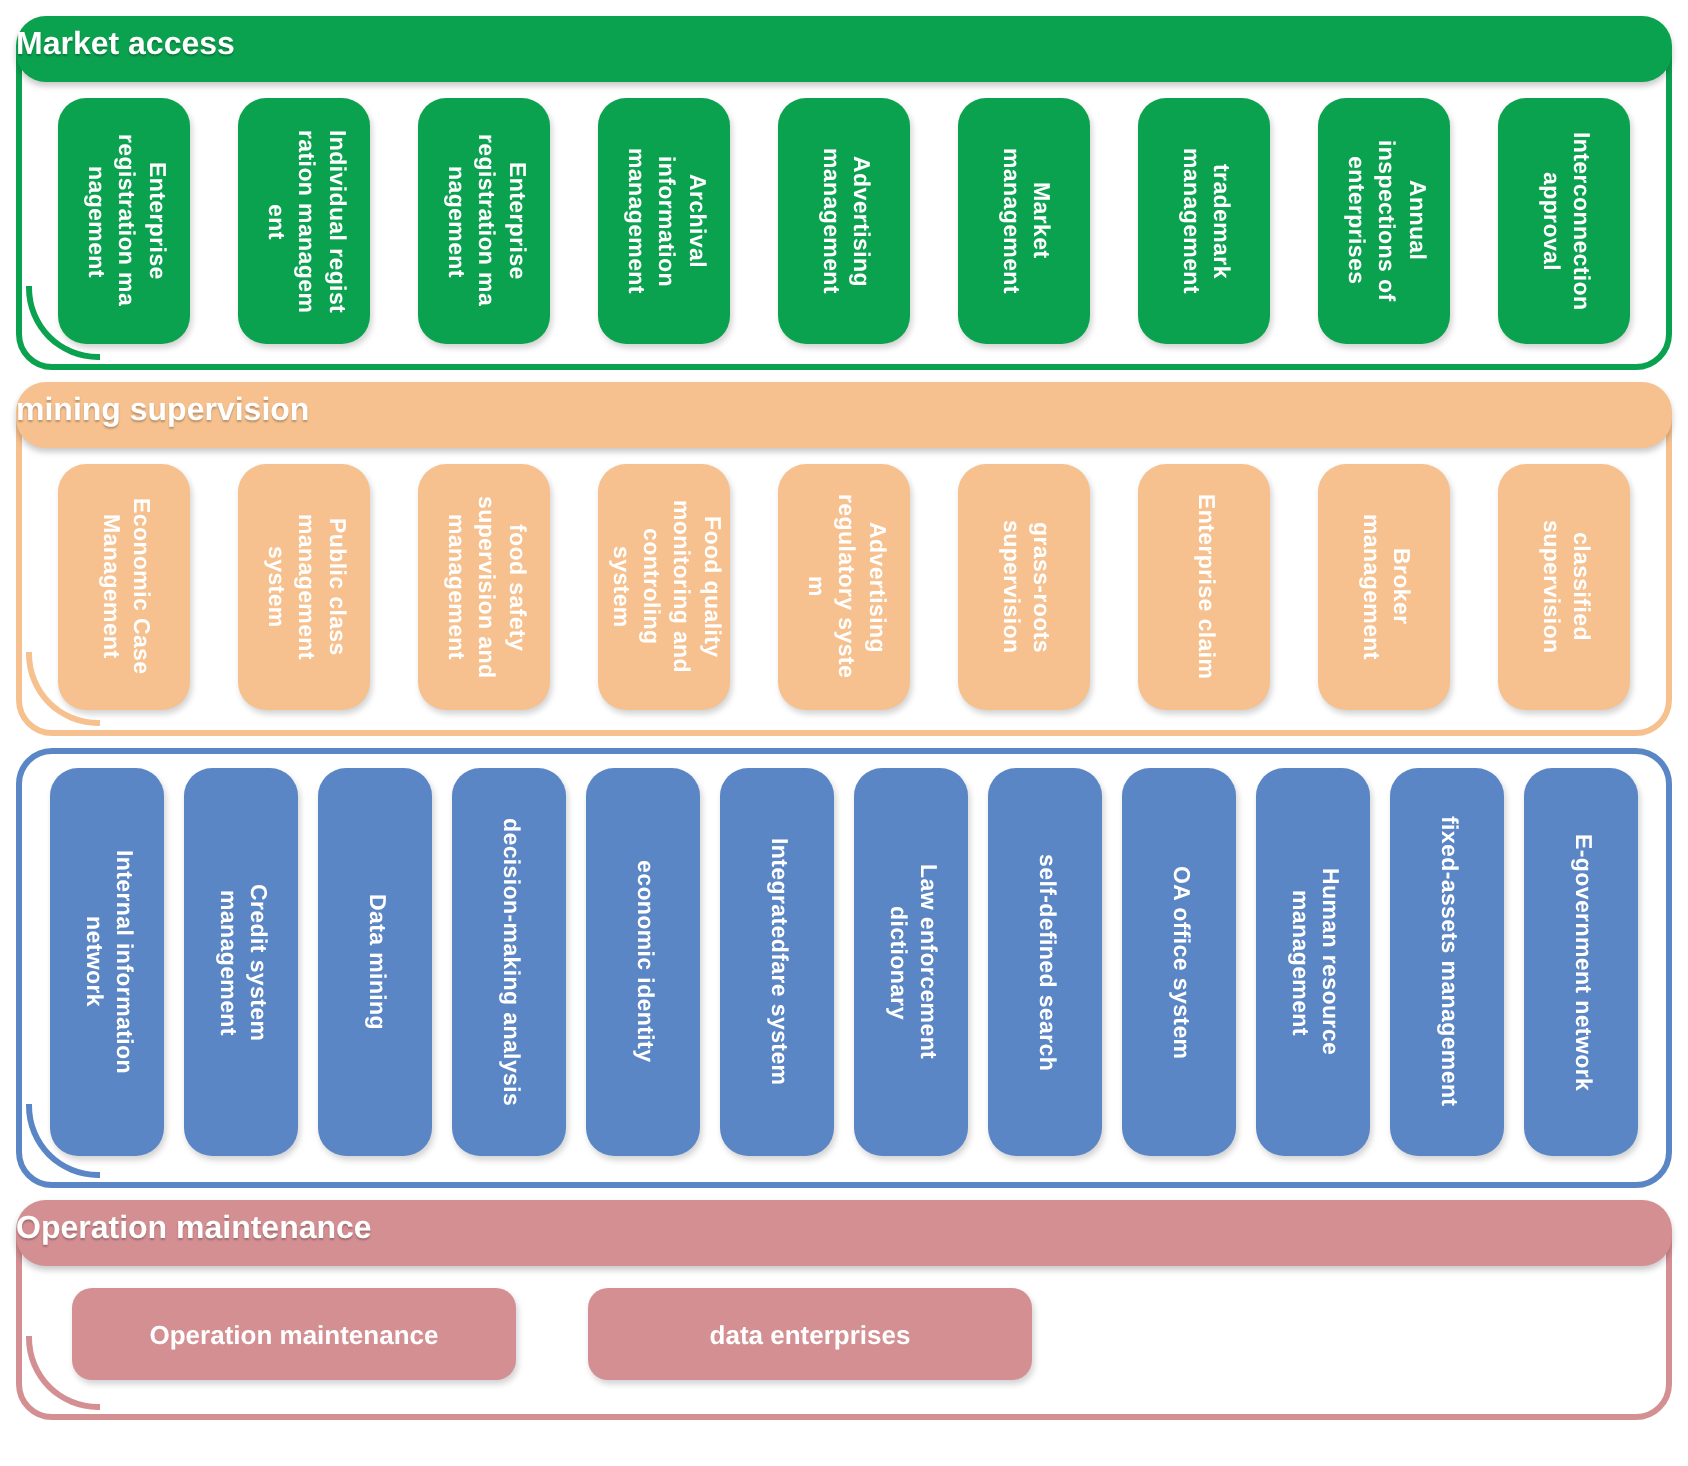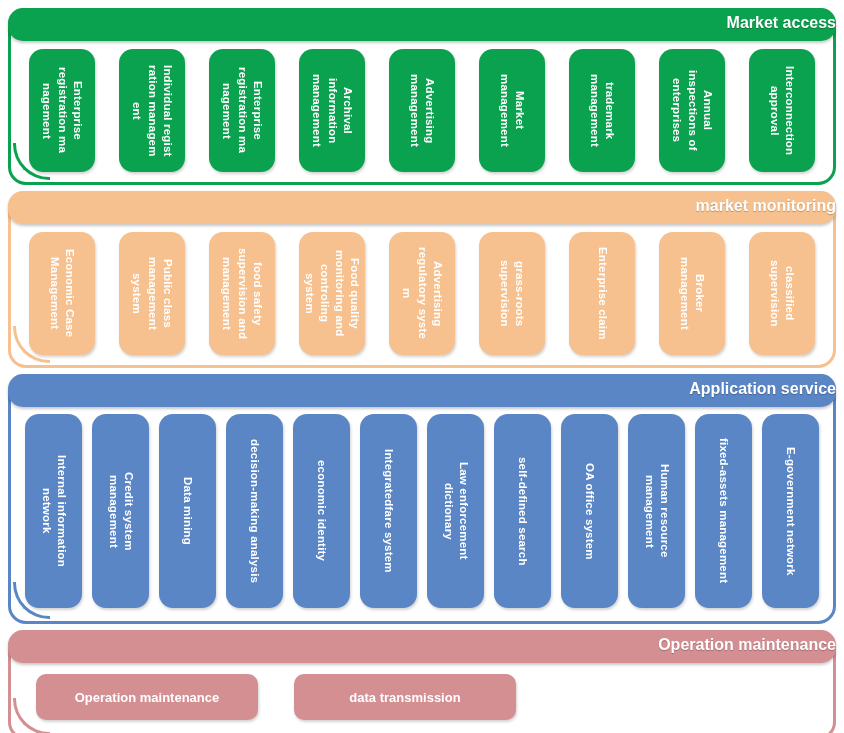--- a/index.html
+++ b/index.html
@@ -24,21 +24,21 @@
     border-left: 3px solid var(--c);
     border-bottom: 3px solid var(--c);
     border-bottom-left-radius: 36px;
   }
   .panel-header {
     position: relative; z-index: 1;
     margin: -3px -3px 0 -3px;
     background: var(--c);
     border-radius: 15px;
     color: #fff; font-weight: bold; font-size: 16px;
-    text-align: right; padding: 6px 0 9px 0;
+    text-align: left; padding: 6px 0 9px 0;
     text-shadow: 0 1px 1px rgba(0,0,0,.25);
     box-shadow: 0 2px 3px rgba(0,0,0,.22);
   }
   .panel-body {
     display: flex; justify-content: space-between; align-items: stretch;
     padding: 8px 18px 10px 18px;
   }
   .vbox {
     display: flex; align-items: center; justify-content: center;
     background: var(--c);
@@ -118,21 +118,21 @@
 enterprises</span>
         </div>
       <div class="vbox">
           <span class="vtext">Interconnection
 approval</span>
         </div>
     </div>
   </section>
 
   <section class="panel panel-ms">
-    <div class="panel-header">market monitoring</div>
+    <div class="panel-header">mining supervision</div>
     <div class="panel-body">
       <div class="vbox">
           <span class="vtext">Economic Case
 Management</span>
         </div>
       <div class="vbox">
           <span class="vtext">Public class
 management
 system</span>
         </div>
@@ -164,21 +164,20 @@
 management</span>
         </div>
       <div class="vbox">
           <span class="vtext">classified
 supervision</span>
         </div>
     </div>
   </section>
 
   <section class="panel panel-as">
-    <div class="panel-header">Application service</div>
     <div class="panel-body">
       <div class="vbox">
           <span class="vtext">Internal information
 network</span>
         </div>
       <div class="vbox">
           <span class="vtext">Credit system
 management</span>
         </div>
       <div class="vbox">
@@ -213,17 +212,17 @@
       <div class="vbox">
           <span class="vtext">E-government network</span>
         </div>
     </div>
   </section>
 
   <section class="panel panel-om">
     <div class="panel-header">Operation maintenance</div>
     <div class="panel-body">
       <div class="hbox">Operation maintenance</div>
-      <div class="hbox">data transmission</div>
+      <div class="hbox">data enterprises</div>
     </div>
   </section>
 
 </div>
 
 </body></html>

